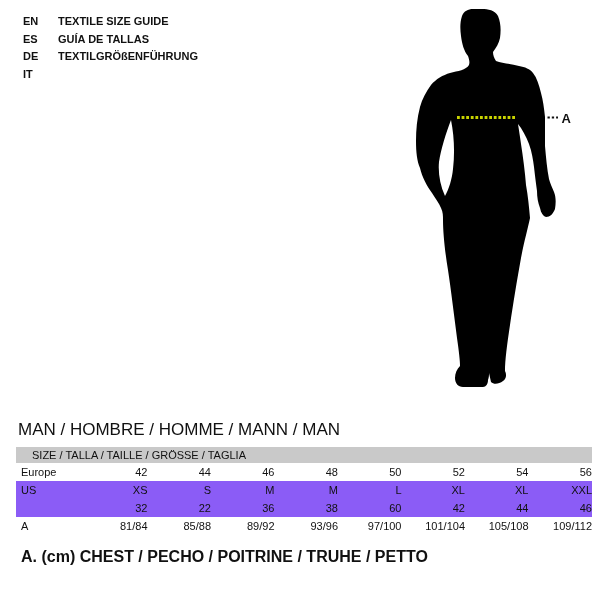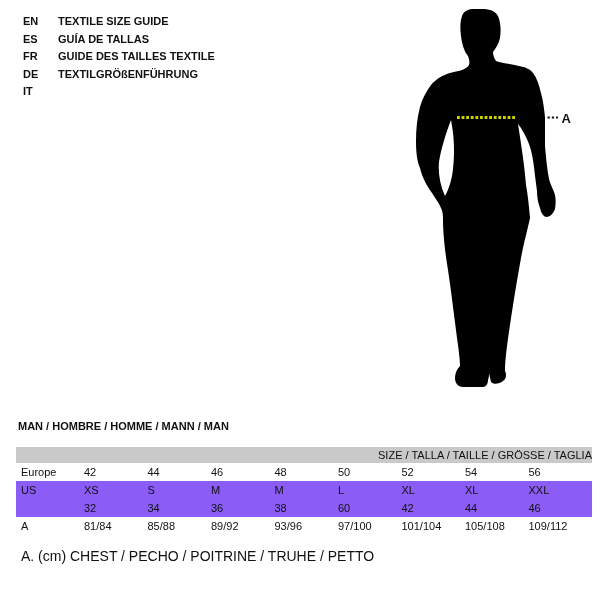--- a/index.html
+++ b/index.html
@@ -10,48 +10,44 @@
   }
   
   .langs{position:absolute;left:23px;top:13px;font-size:11px;font-weight:bold;line-height:17.5px;}
   .lang-row{display:flex;}
   .lang-code{width:35px;}
   
   .cats{position:absolute;left:21px;top:104px;font-size:11px;font-weight:bold;line-height:17.5px;}
   
   .figure-svg{position:absolute;left:395px;top:0;}
   
-  .section-title{position:absolute;left:18px;top:420px;font-size:11px;font-weight:bold;}
+  .section-title{position:absolute;left:18px;top:420px;font-size:17px;font-weight:normal;}
   
   .size-table{position:absolute;left:16px;top:447px;width:576px;font-size:11px;}
-  .thead{height:16px;line-height:16px;background:#c9c9c9;padding-left:8px;text-align:right;}
+  .thead{height:16px;line-height:16px;background:#c9c9c9;padding-left:16px;}
   .trow{display:flex;height:18px;line-height:18px;}
   .trow.alt{background:#8b5cf6;}
   .tlabel{width:68px;padding-left:5px;box-sizing:border-box;}
-  .tcell{flex:1;text-align:left;}
+  .tcell{flex:1;text-align:right;}
   
-  .footnote{position:absolute;left:21px;top:548px;font-size:14px;font-weight:normal;}
+  .footnote{position:absolute;left:21px;top:548px;font-size:16px;font-weight:bold;}
 </style>
 </head>
 <body>
 
 <div class="canvas">
 
   <div class="langs">
     <div class="lang-row">
       <span class="lang-code">EN</span>
       <span class="lang-label">TEXTILE SIZE GUIDE</span>
     </div>
     <div class="lang-row">
       <span class="lang-code">ES</span>
       <span class="lang-label">GUÍA DE TALLAS</span>
-    </div>
-    <div class="lang-row">
-      <span class="lang-code">FR</span>
-      <span class="lang-label">GUIDE DES TAILLES TEXTILE</span>
     </div>
     <div class="lang-row">
       <span class="lang-code">DE</span>
       <span class="lang-label">TEXTILGRÖßENFÜHRUNG</span>
     </div>
     <div class="lang-row">
       <span class="lang-code">IT</span>
     </div>
   </div>
 
@@ -142,21 +138,21 @@
       <div class="tcell">M</div>
       <div class="tcell">L</div>
       <div class="tcell">XL</div>
       <div class="tcell">XL</div>
       <div class="tcell">XXL</div>
     </div>
 
     <div class="trow alt">
       <div class="tlabel"></div>
       <div class="tcell">32</div>
-      <div class="tcell">34</div>
+      <div class="tcell">22</div>
       <div class="tcell">36</div>
       <div class="tcell">38</div>
       <div class="tcell">60</div>
       <div class="tcell">42</div>
       <div class="tcell">44</div>
       <div class="tcell">46</div>
     </div>
 
     <div class="trow">
       <div class="tlabel">A</div>

